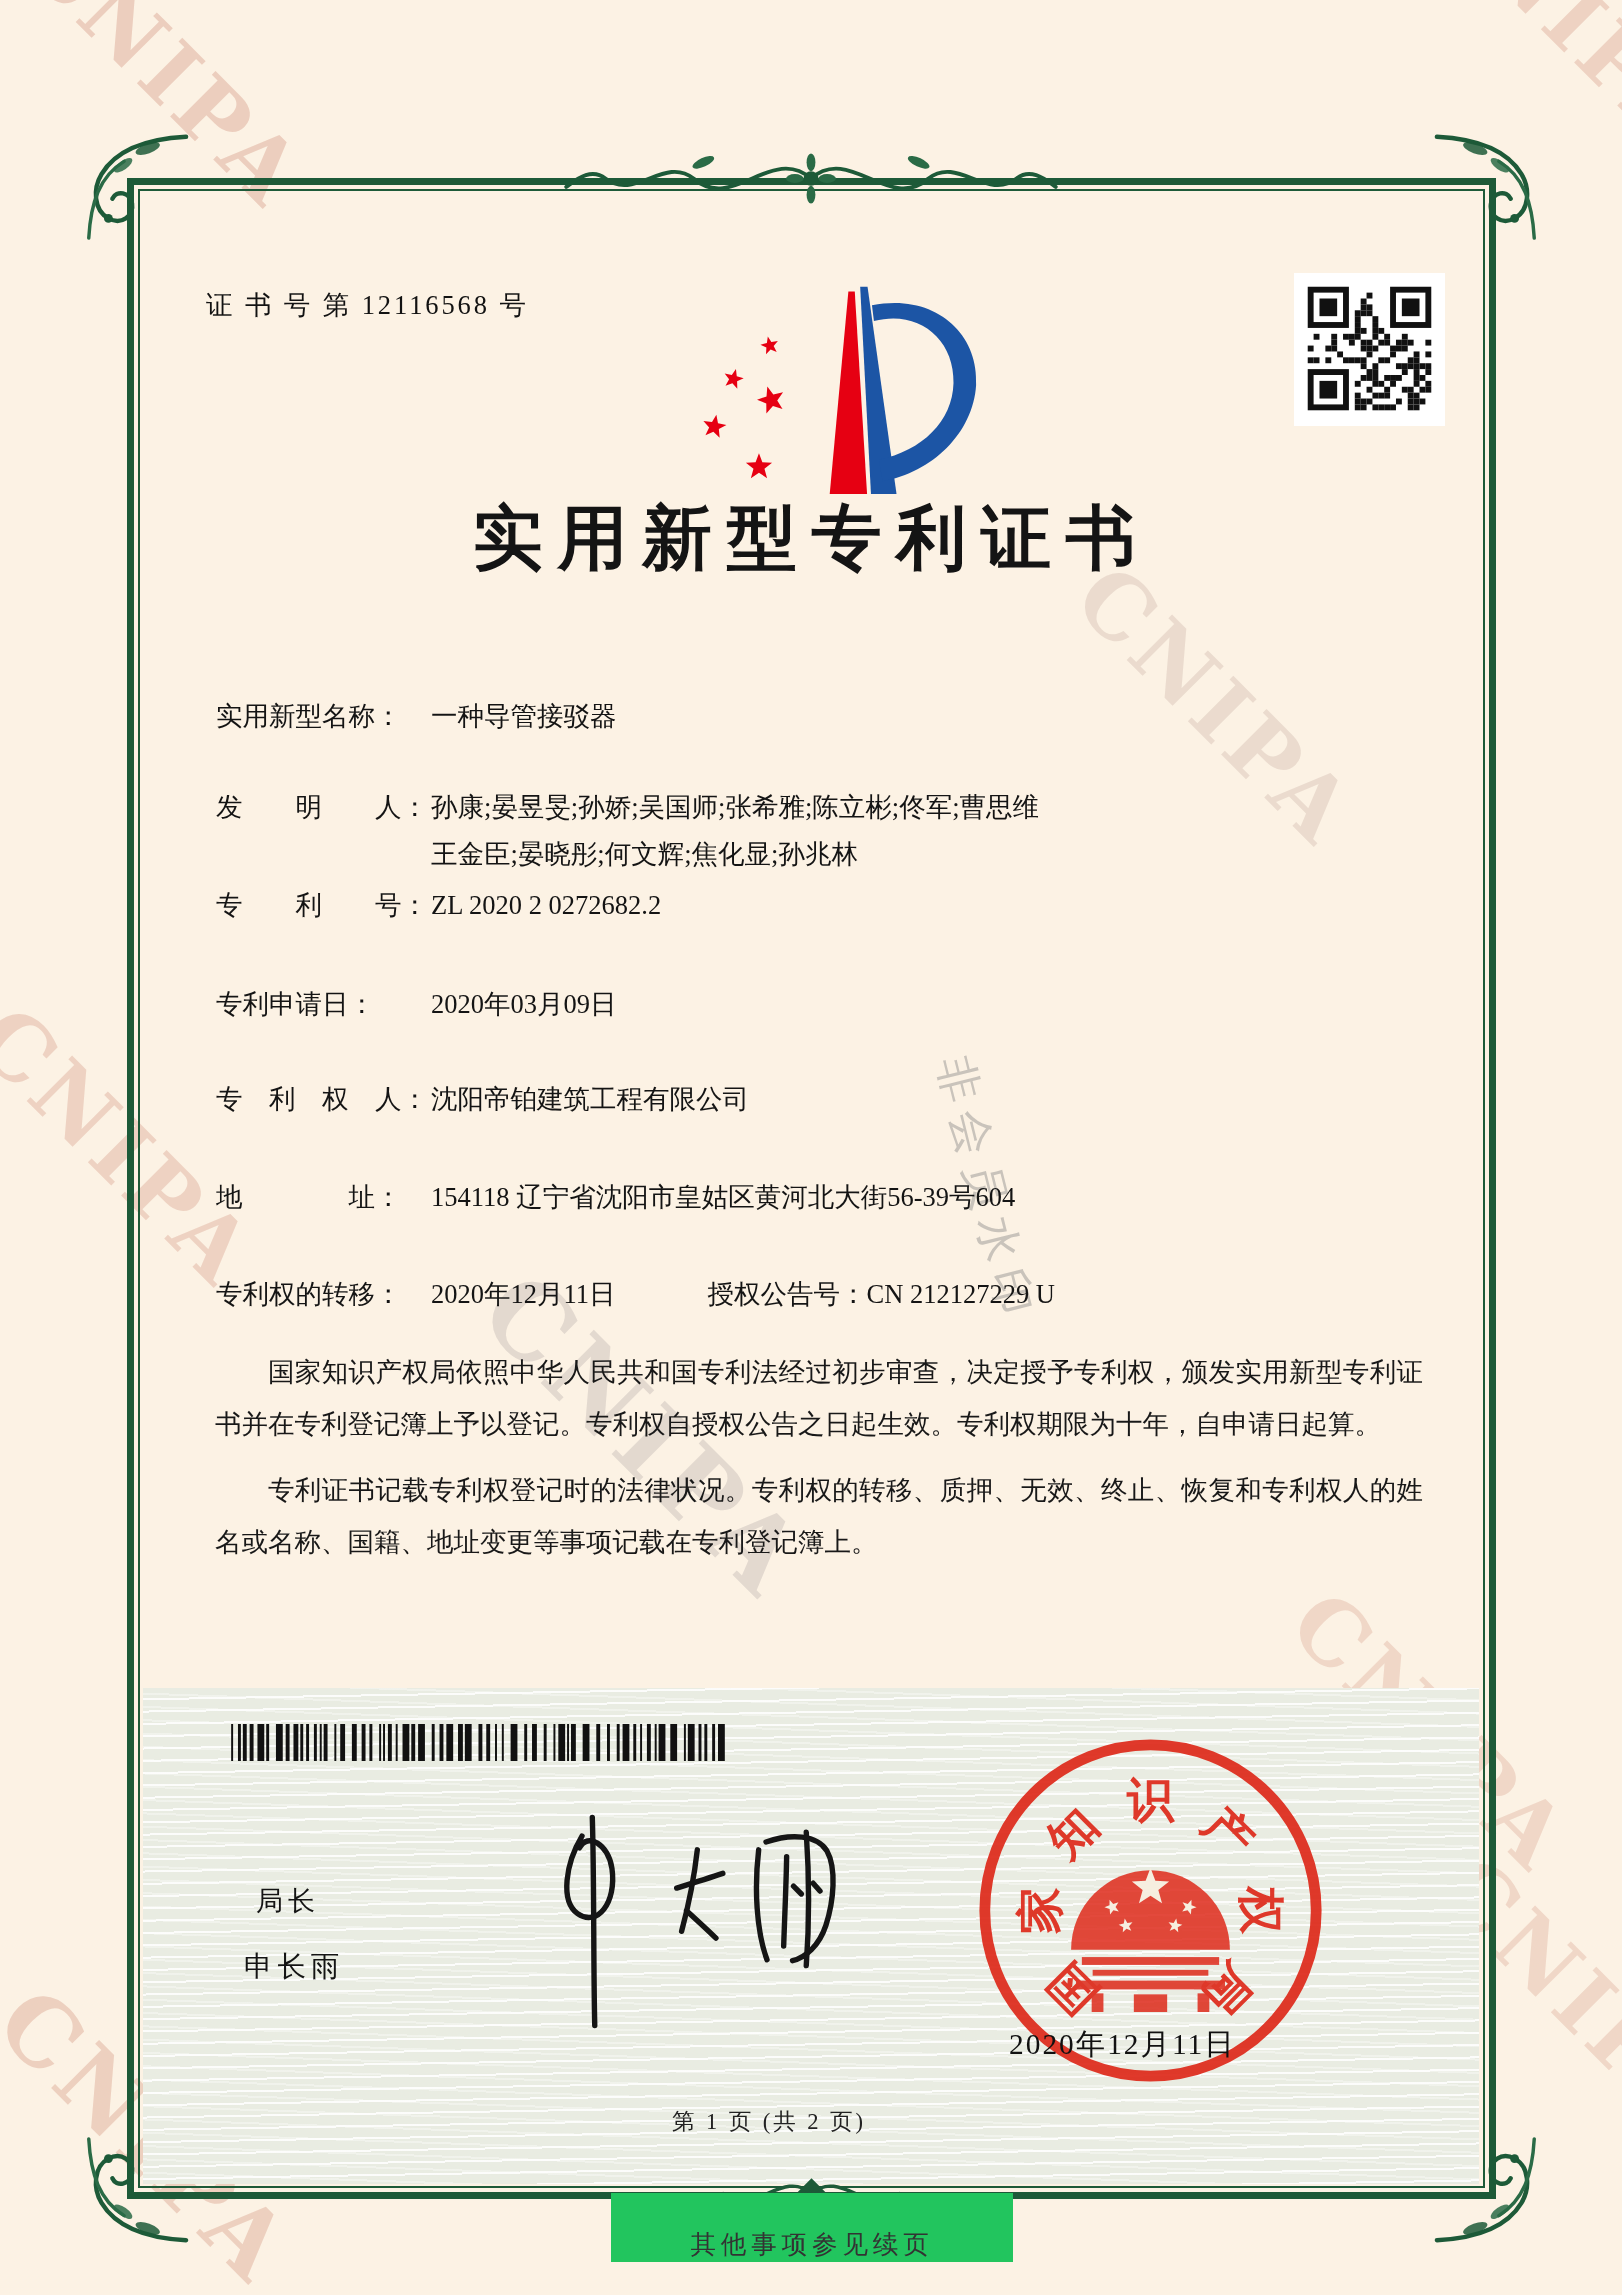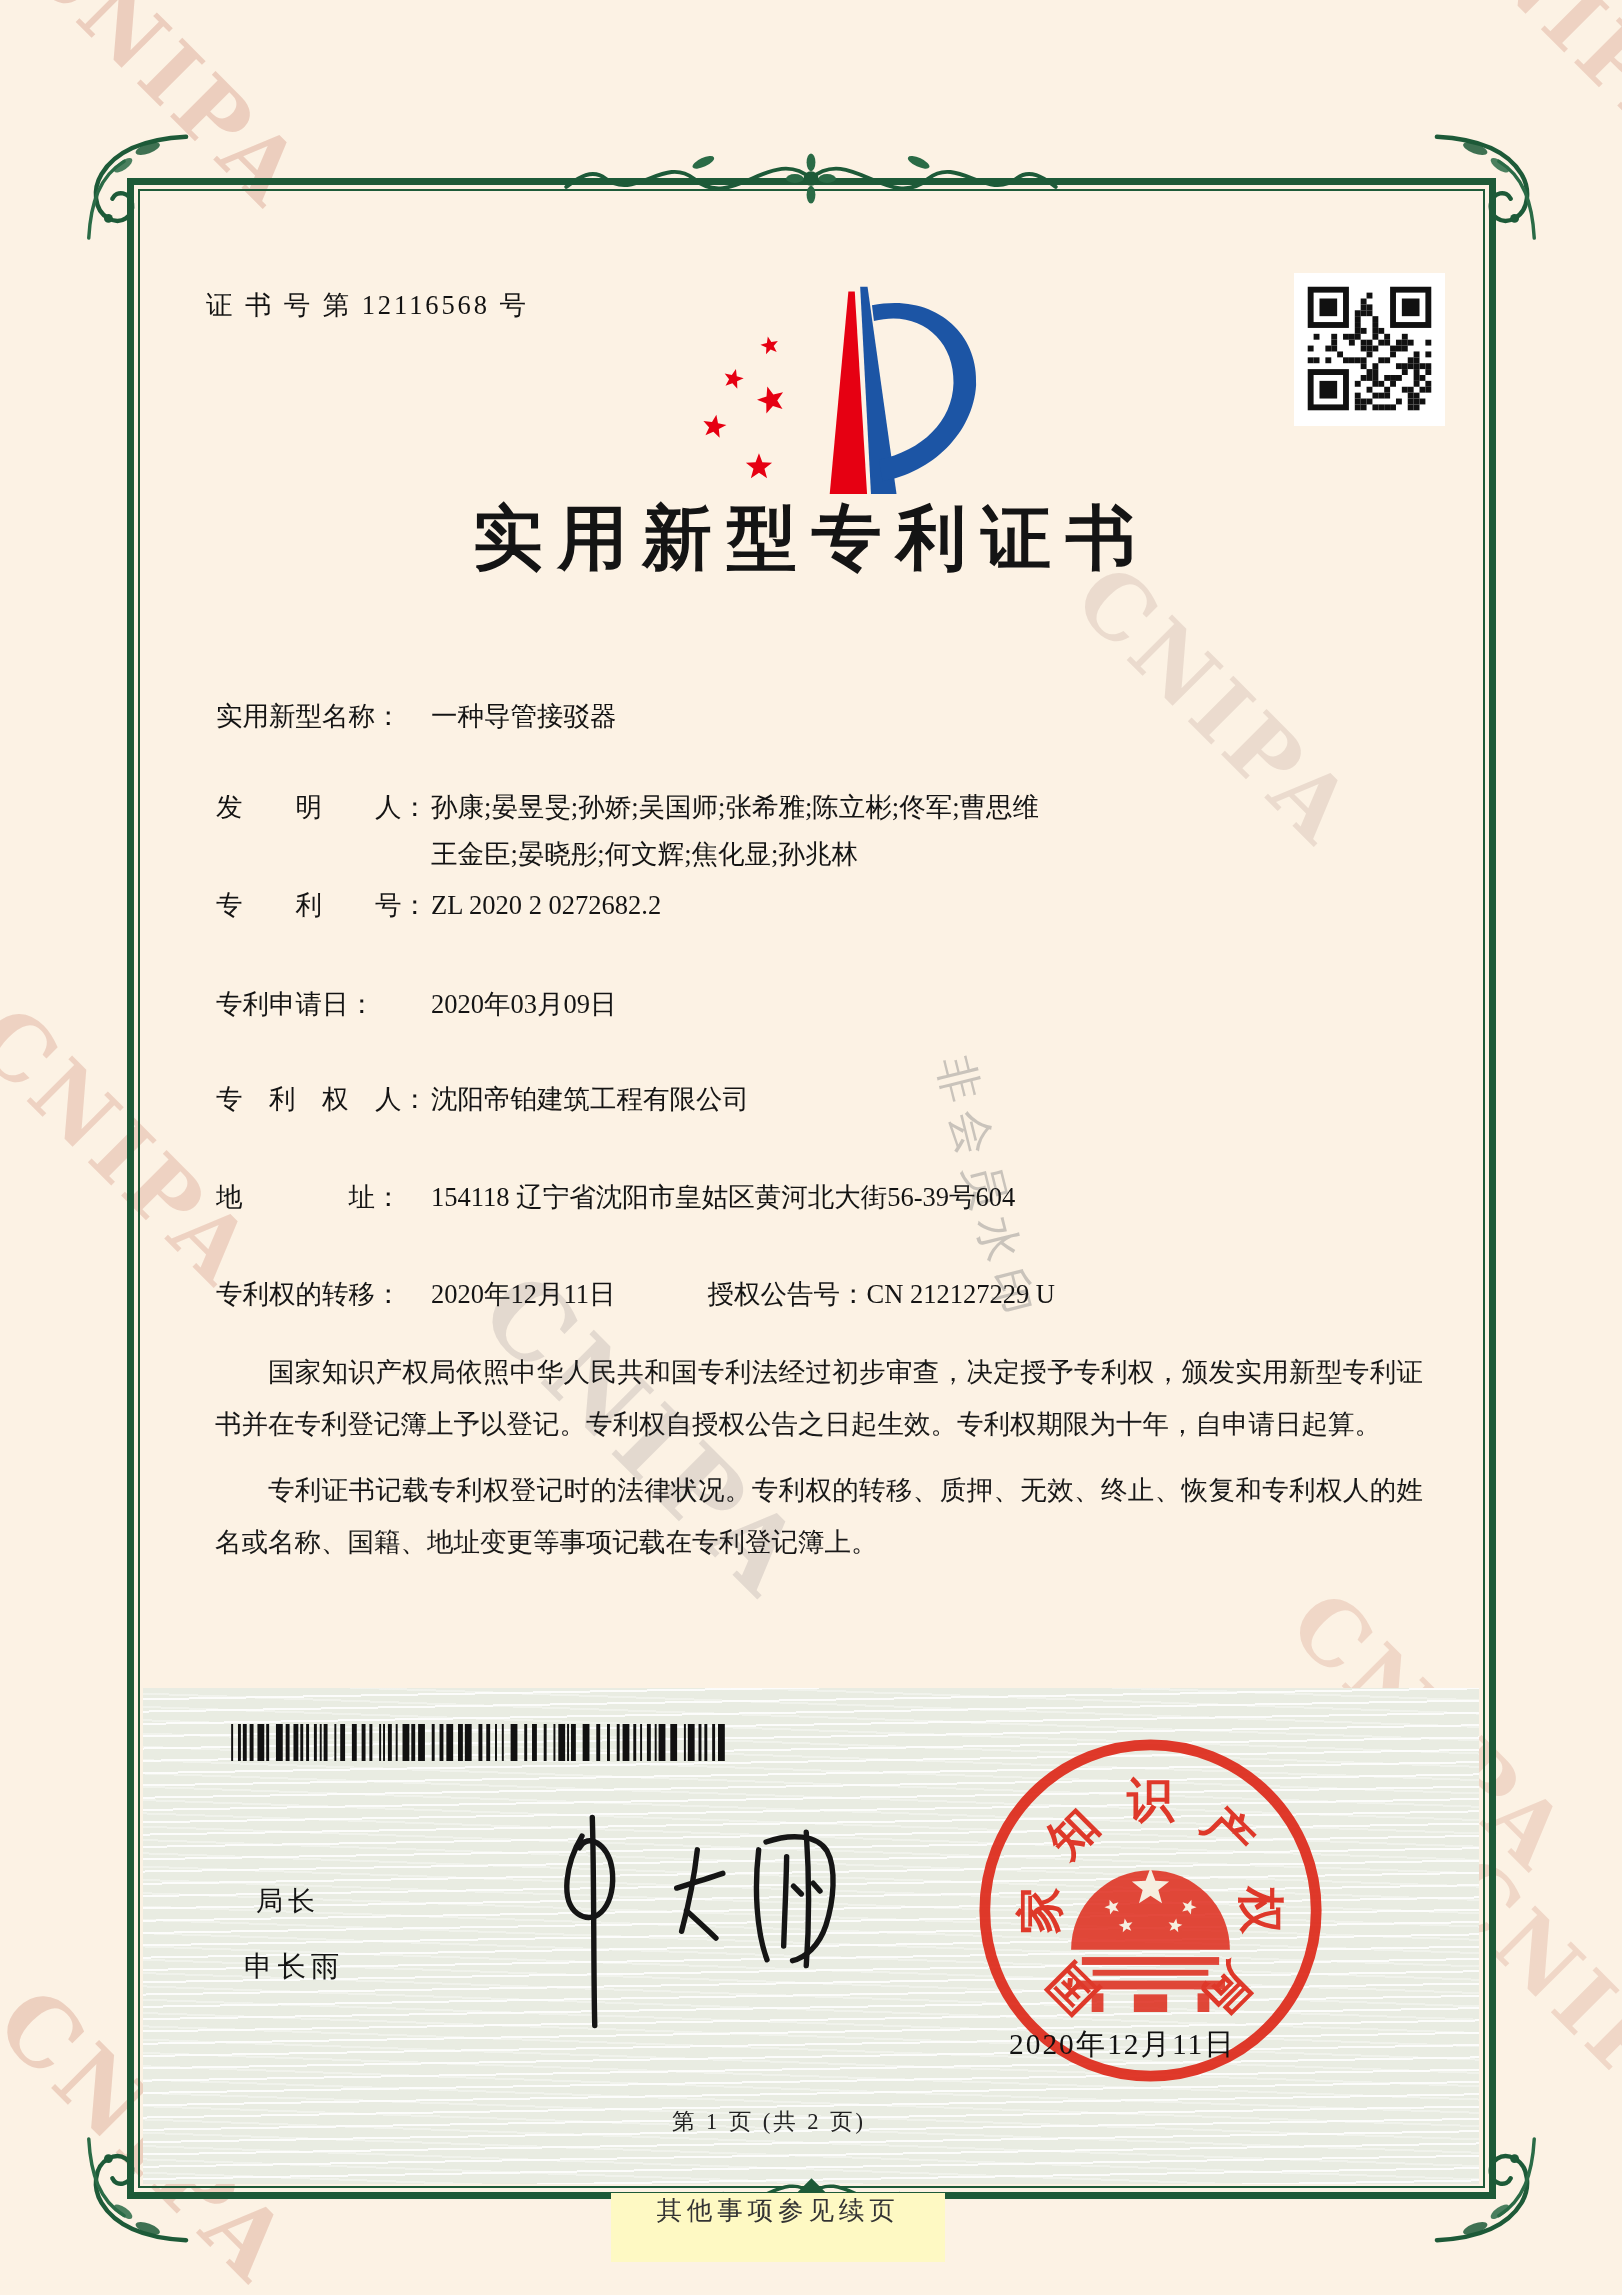--- a/index.html
+++ b/index.html
@@ -52,22 +52,22 @@
       repeating-linear-gradient(179deg, rgba(255,255,255,0) 0 10.3px, rgba(255,255,255,.85) 10.3px 12.3px),
       repeating-linear-gradient(182deg, rgba(255,255,255,0) 0 11.3px, rgba(255,255,255,.35) 11.3px 13.3px);}
 
   
   .director-title{left:256px;top:1883px;font-size:27px;letter-spacing:4.9px;color:#141414}
   .director-name{left:244px;top:1948px;font-size:28.5px;letter-spacing:4.9px;color:#141414}
 
   
   .seal-date{left:1009px;top:2025px;font-size:29.4px;letter-spacing:2px;color:#111;white-space:nowrap}
   .page-num{left:672px;top:2106px;font-size:22.6px;letter-spacing:2.9px;color:#222;white-space:nowrap}
-  .bottom-strip{left:611px;top:2193px;width:334px;height:69px;background:#fef9c3;
-      display:flex;align-items:flex-start;justify-content:center}
+  .bottom-strip{left:611px;top:2193px;width:402px;height:69px;background:#22c55e;
+      display:flex;align-items:flex-end;justify-content:center}
   .bottom-strip span{font-size:25.5px;letter-spacing:4.9px;color:#333}
 
   svg{display:block}
 </style>
 </head>
 <body>
 
 <div class="page">
 
   <span class="wm wm1">CNIPA</span>

